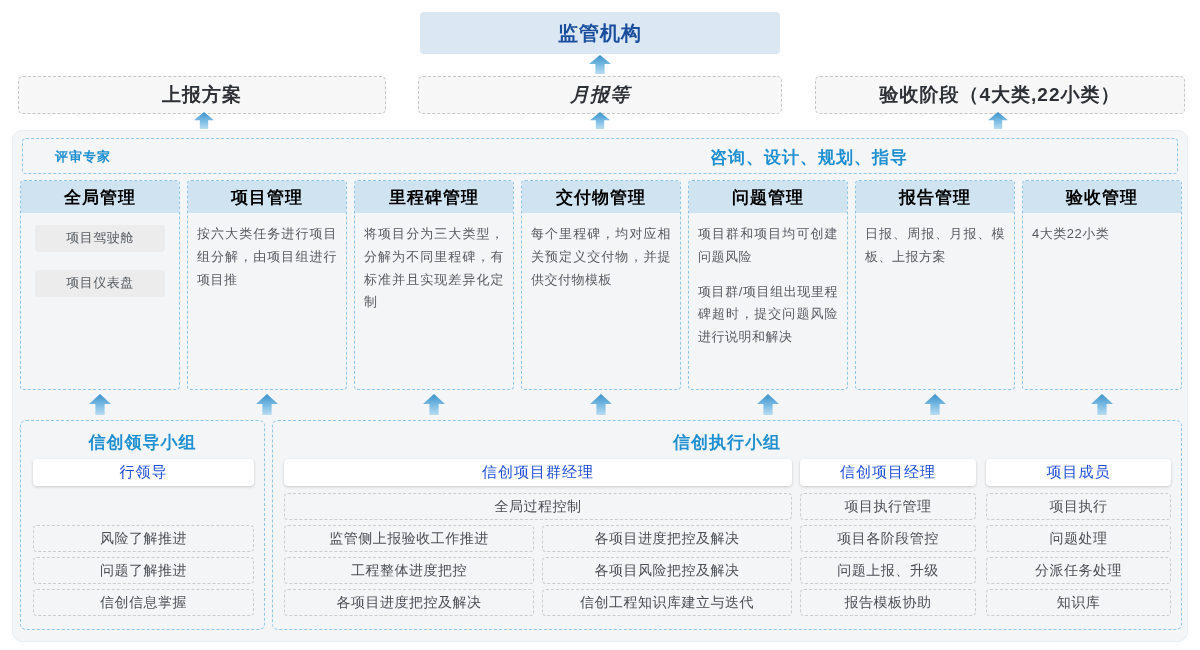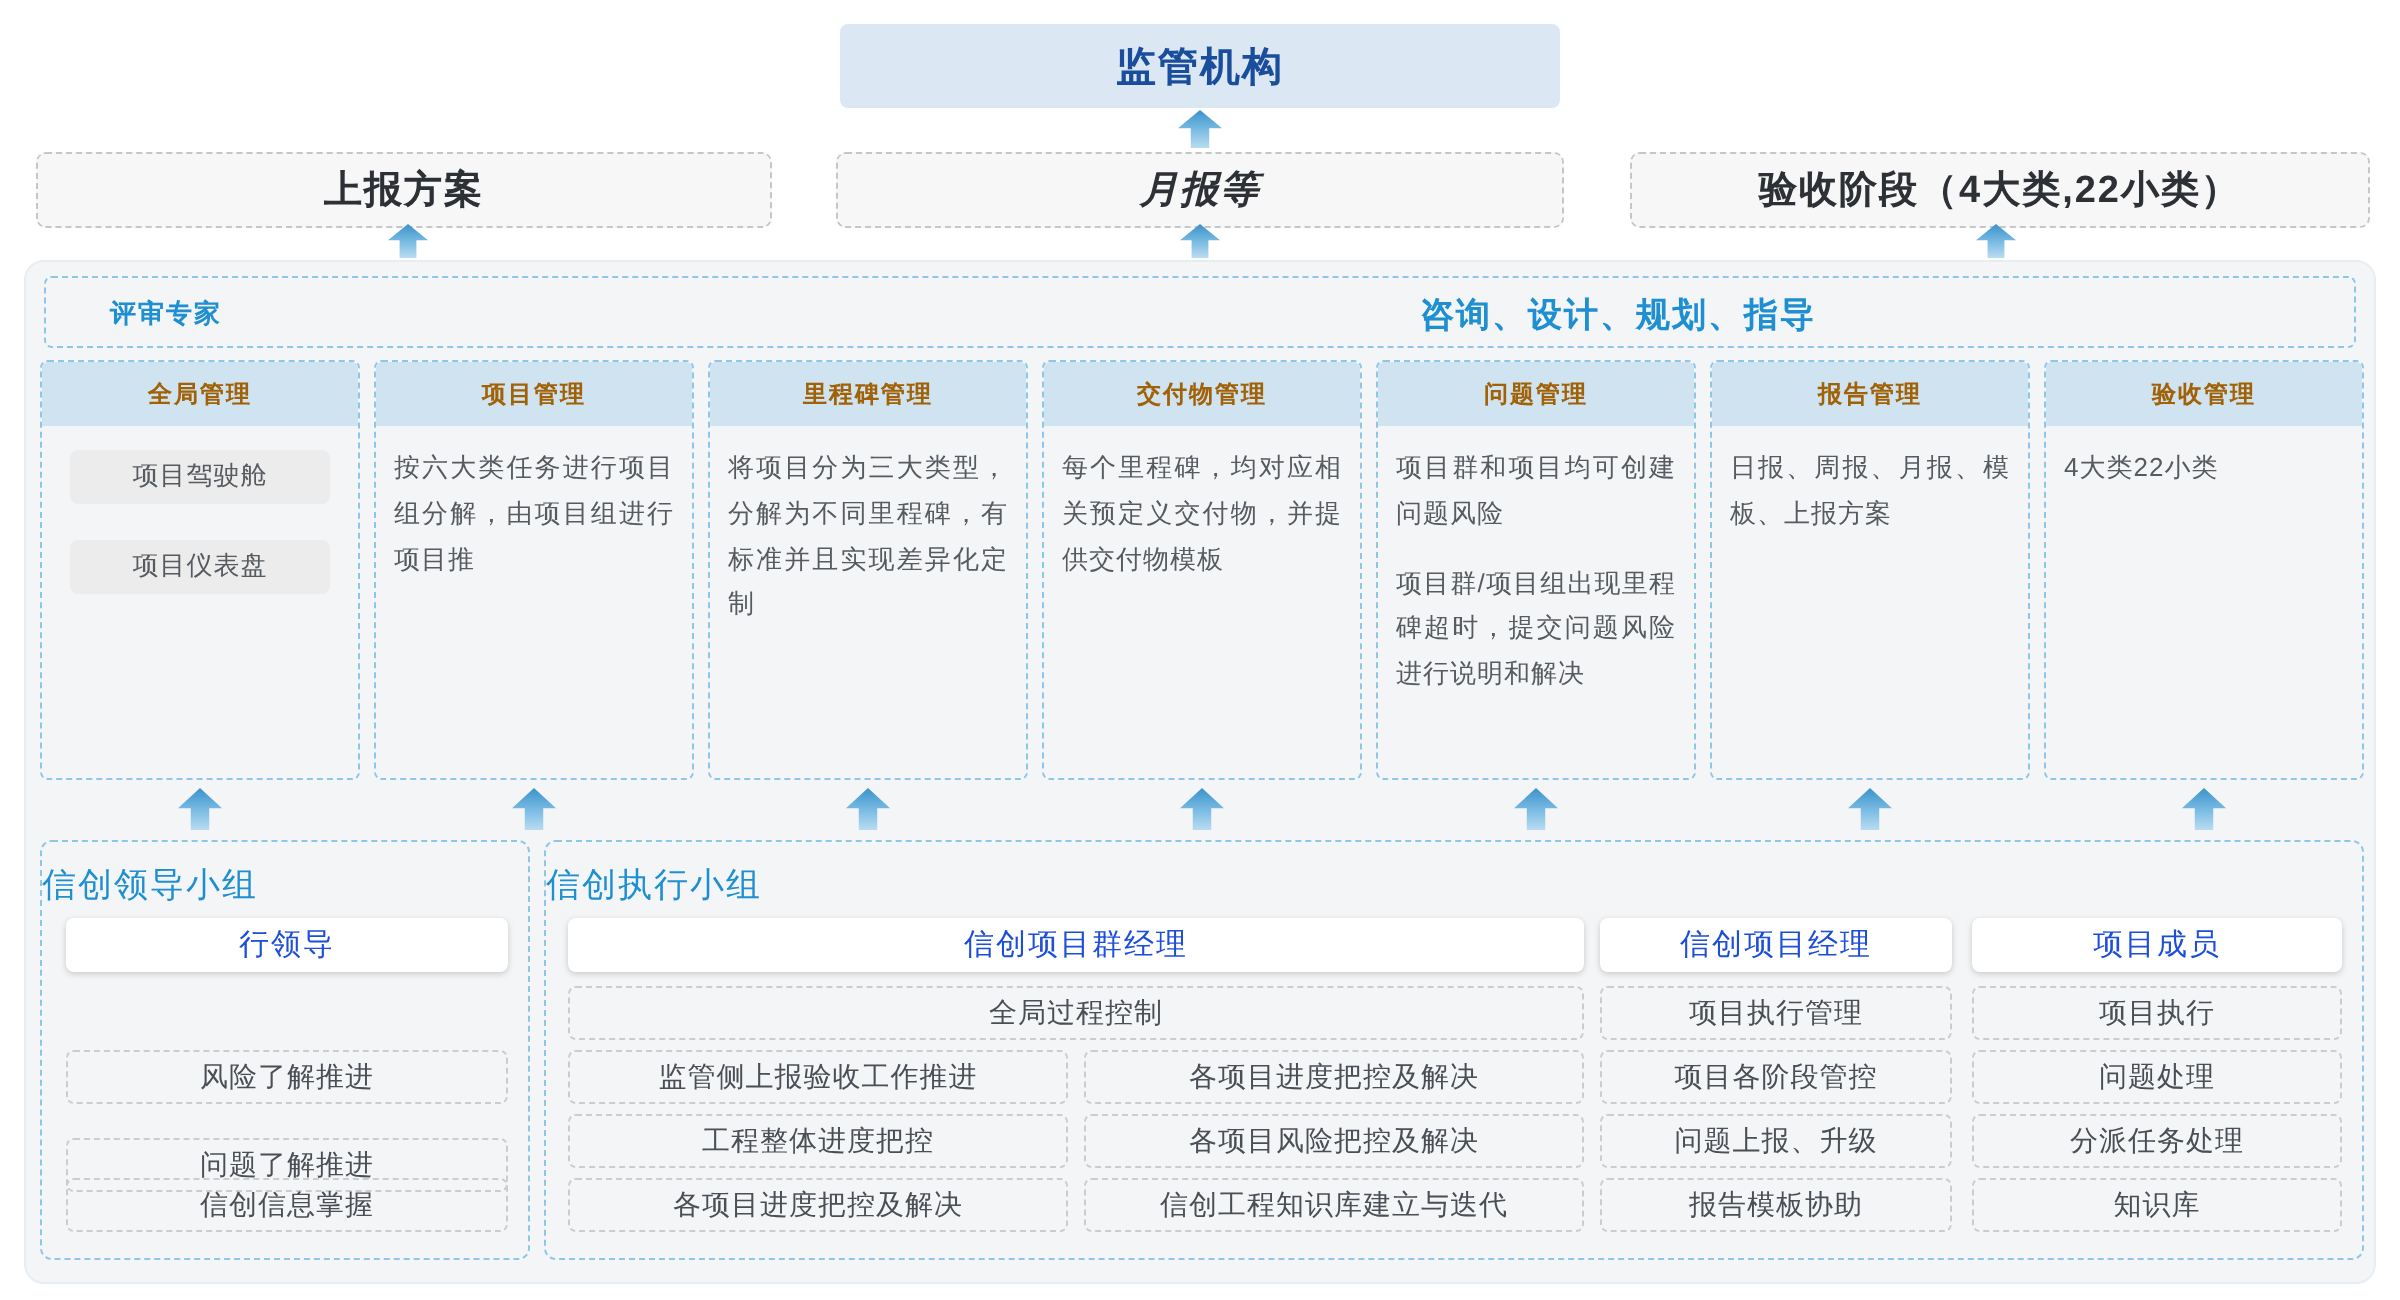--- a/index.html
+++ b/index.html
@@ -22,33 +22,33 @@
 
   .experts-bar { position:absolute; left:22px; top:138px; width:1156px; height:36px;
     border:1px dashed #8ec6e6; border-radius:4px; }
   .experts-left { position:absolute; left:32px; top:0; height:36px; display:flex; align-items:center;
     color:#1e8fd1; font-size:13px; font-weight:bold; letter-spacing:1px; }
   .experts-right { position:absolute; left:687px; top:0; height:36px; display:flex; align-items:center;
     color:#1e8fd1; font-size:17px; font-weight:bold; letter-spacing:1px; }
 
   .col { position:absolute; top:180px; width:160px; height:210px;
     border:1px dashed #8ec6e6; border-radius:4px; background:#f4f5f7; }
-  .col-header { height:32px; background:#cfe3f1; border-radius:3px 3px 0 0; color:#a16207;
-    font-size:12px; font-weight:bold; display:flex; align-items:center; justify-content:center; letter-spacing:1px; }
+  .col-header { height:32px; background:#cfe3f1; border-radius:3px 3px 0 0; color:#000000;
+    font-size:17px; font-weight:bold; display:flex; align-items:center; justify-content:center; letter-spacing:1px; }
   .col-body { padding:10px 9px; color:#565b60; font-size:13px; line-height:1.75;
     text-align:justify; letter-spacing:0.5px; }
   .col-body p + p { margin-top:12px; }
   .pill { width:130px; height:27px; margin:0 auto; background:#ececec; border-radius:4px;
     color:#565b60; font-size:13px; display:flex; align-items:center; justify-content:center; }
   .pill-wrap { padding-top:12px; display:flex; flex-direction:column; gap:18px; }
 
   .group { position:absolute; top:420px; height:210px; border:1px dashed #8ec6e6;
     border-radius:6px; }
-  .group-title { position:absolute; top:10px; left:0; width:100%; 
-    color:#1e8fd1; font-size:17px; font-weight:normal; letter-spacing:1px; }
+  .group-title { position:absolute; top:10px; left:0; width:100%; text-align:center;
+    color:#1e8fd1; font-size:17px; font-weight:bold; letter-spacing:1px; }
   .role-box { position:absolute; top:38px; height:27px; background:#fff; border-radius:4px;
     box-shadow:0 1px 3px rgba(0,0,0,.18); color:#1d4ed8; font-size:15px; font-weight:normal;
     display:flex; align-items:center; justify-content:center; letter-spacing:1px; }
   .item { position:absolute; height:27px; border:1px dashed #cccccc; border-radius:4px;
     color:#4a4f55; font-size:14px; display:flex; align-items:center; justify-content:center; letter-spacing:0.5px; }
 </style>
 </head>
 <body>
 
 <div class="stage">
@@ -112,21 +112,21 @@
   <div class="arrow" style="left:423px;top:394px;width:22px;height:21px;"></div>
   <div class="arrow" style="left:590px;top:394px;width:22px;height:21px;"></div>
   <div class="arrow" style="left:757px;top:394px;width:22px;height:21px;"></div>
   <div class="arrow" style="left:924px;top:394px;width:22px;height:21px;"></div>
   <div class="arrow" style="left:1091px;top:394px;width:22px;height:21px;"></div>
 
   <div class="group" style="left:20px;width:245px;">
     <div class="group-title">信创领导小组</div>
     <div class="role-box" style="left:12px;width:221px;">行领导</div>
     <div class="item" style="left:12px;top:104px;width:221px;">风险了解推进</div>
-    <div class="item" style="left:12px;top:148px;width:221px;text-align:center;">问题了解推进</div>
+    <div class="item" style="left:12px;top:136px;width:221px;text-align:center;">问题了解推进</div>
     <div class="item" style="left:12px;top:168px;width:221px;">信创信息掌握</div>
   </div>
 
   <div class="group" style="left:272px;width:910px;">
     <div class="group-title">信创执行小组</div>
 
     <div class="role-box" style="left:11px;width:508px;">信创项目群经理</div>
     <div class="item" style="left:11px;top:72px;width:508px;">全局过程控制</div>
     <div class="item" style="left:11px;top:104px;width:250px;">监管侧上报验收工作推进</div>
     <div class="item" style="left:11px;top:136px;width:250px;">工程整体进度把控</div>

